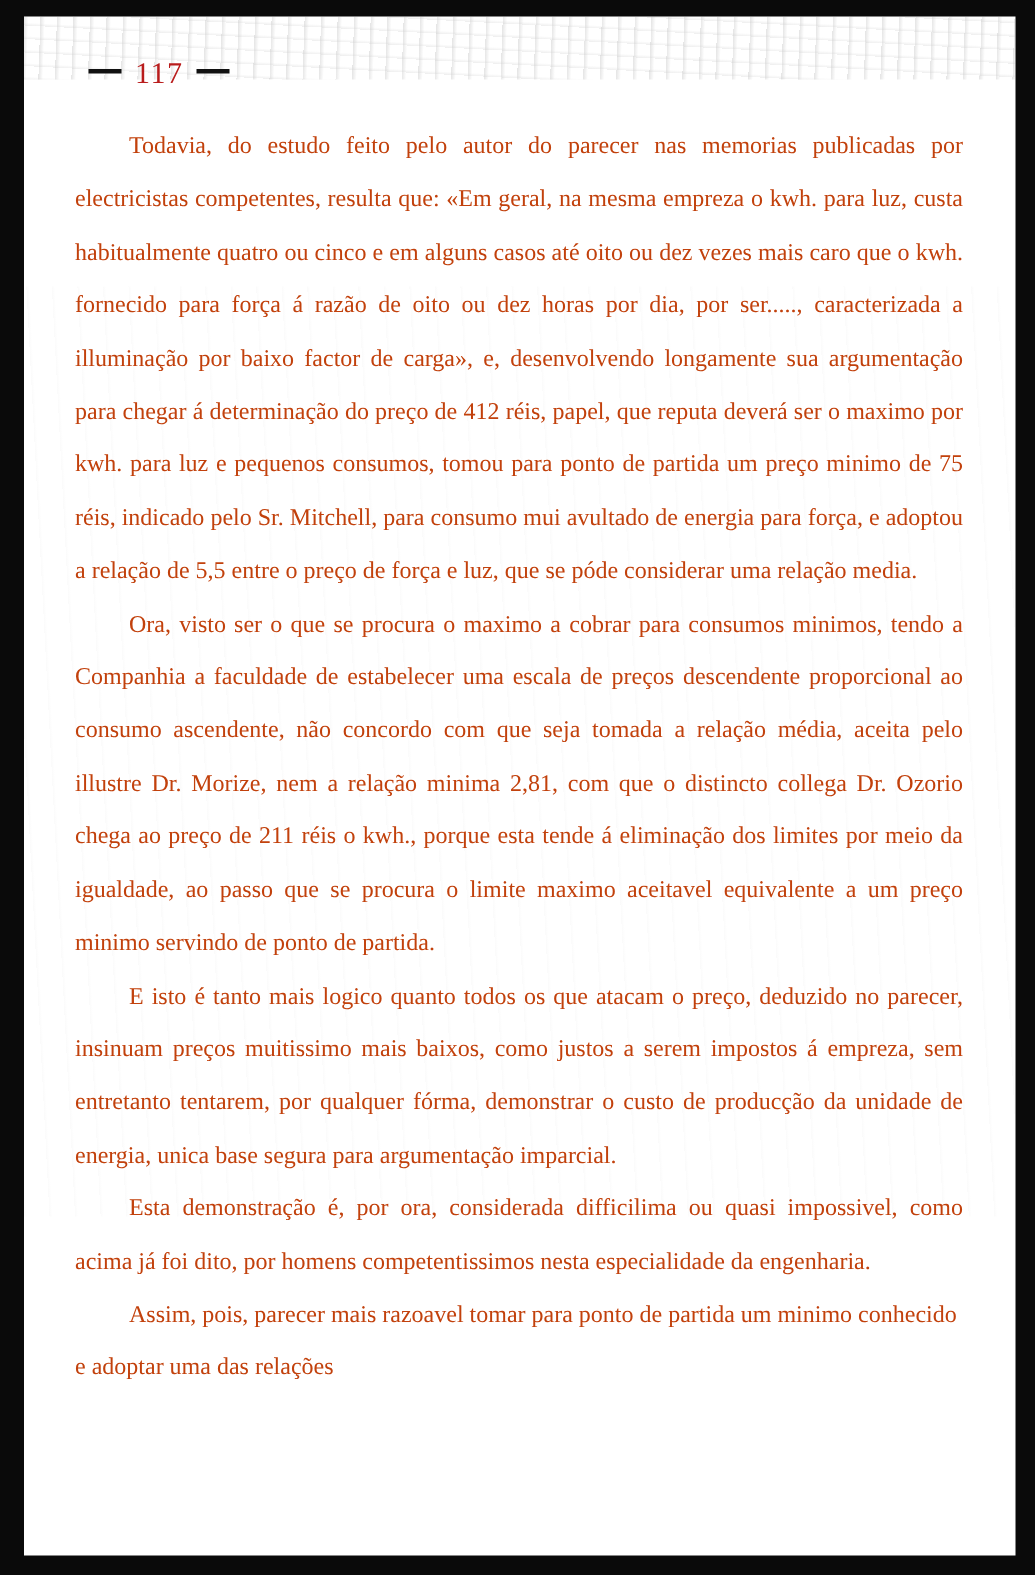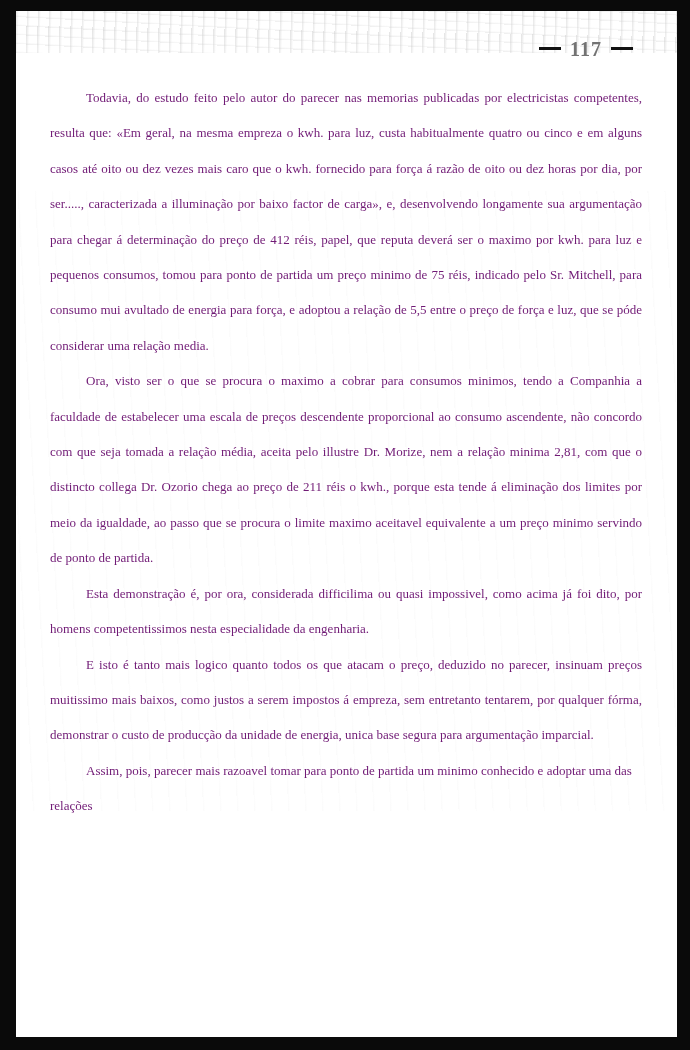--- a/index.html
+++ b/index.html
@@ -54,44 +54,44 @@
     background-image:
       repeating-linear-gradient(87deg, rgba(120,120,120,0.45) 0px, rgba(255,255,255,0) 2px, rgba(255,255,255,0) 17px);
   }
   .page-inner {
     position: relative;
     padding: 0 35px 0 34px;
   }
   .folio {
     margin: 0;
     padding-top: 27px;
-    text-align: right;
+    text-align: left;
     font-family: "Liberation Serif", "DejaVu Serif", serif;
     font-size: 20px;
-    font-weight: 700;
+    font-weight: 400;
     letter-spacing: 1px;
-    color: #737373;
+    color: #b91c1c;
   }
   .folio .rule {
     display: inline-block;
     vertical-align: middle;
     width: 22px;
     height: 3px;
     background: #111111;
     margin: 0 9px;
     position: relative;
     top: -3px;
   }
   .body-copy {
     margin: 0;
     padding-top: 19px;
     font-family: "Liberation Serif", "DejaVu Serif", serif;
-    font-size: 13px;
+    font-size: 16px;
     line-height: 35.4px;
-    color: #701a75;
+    color: #c2410c;
     text-align: justify;
     text-justify: inter-word;
     -webkit-font-smoothing: none;
   }
   .body-copy p {
     margin: 0;
     text-indent: 36px;
     text-align: justify;
   }
   .body-copy p:last-child {
@@ -108,20 +108,20 @@
 
     <div class="page-inner">
 
       <div class="folio">
         <span class="rule"></span><span>117</span><span class="rule"></span>
       </div>
 
       <div class="body-copy">
         <p>Todavia, do estudo feito pelo autor do parecer nas memorias publicadas por electricistas competentes, resulta que: «Em geral, na mesma empreza o kwh. para luz, custa habitualmente quatro ou cinco e em alguns casos até oito ou dez vezes mais caro que o kwh. fornecido para força á razão de oito ou dez horas por dia, por ser....., caracterizada a illuminação por baixo factor de carga», e, desenvolvendo longamente sua argumentação para chegar á determinação do preço de 412 réis, papel, que reputa deverá ser o maximo por kwh. para luz e pequenos consumos, tomou para ponto de partida um preço minimo de 75 réis, indicado pelo Sr. Mitchell, para consumo mui avultado de energia para força, e adoptou a relação de 5,5 entre o preço de força e luz, que se póde considerar uma relação media.</p>
         <p>Ora, visto ser o que se procura o maximo a cobrar para consumos minimos, tendo a Companhia a faculdade de estabelecer uma escala de preços descendente proporcional ao consumo ascendente, não concordo com que seja tomada a relação média, aceita pelo illustre Dr. Morize, nem a relação minima 2,81, com que o distincto collega Dr. Ozorio chega ao preço de 211 réis o kwh., porque esta tende á eliminação dos limites por meio da igualdade, ao passo que se procura o limite maximo aceitavel equivalente a um preço minimo servindo de ponto de partida.</p>
+        <p>E isto é tanto mais logico quanto todos os que atacam o preço, deduzido no parecer, insinuam preços muitissimo mais baixos, como justos a serem impostos á empreza, sem entretanto tentarem, por qualquer fórma, demonstrar o custo de producção da unidade de energia, unica base segura para argumentação imparcial.</p>
         <p>Esta demonstração é, por ora, considerada difficilima ou quasi impossivel, como acima já foi dito, por homens competentissimos nesta especialidade da engenharia.</p>
-        <p>E isto é tanto mais logico quanto todos os que atacam o preço, deduzido no parecer, insinuam preços muitissimo mais baixos, como justos a serem impostos á empreza, sem entretanto tentarem, por qualquer fórma, demonstrar o custo de producção da unidade de energia, unica base segura para argumentação imparcial.</p>
         <p>Assim, pois, parecer mais razoavel tomar para ponto de partida um minimo conhecido e adoptar uma das relações</p>
       </div>
 
     </div>
   </div>
 </div>
 
 </body></html>

